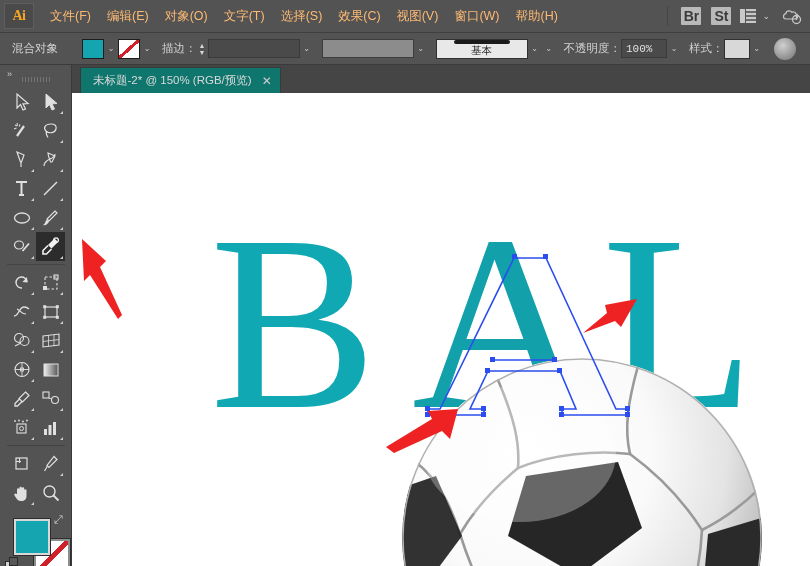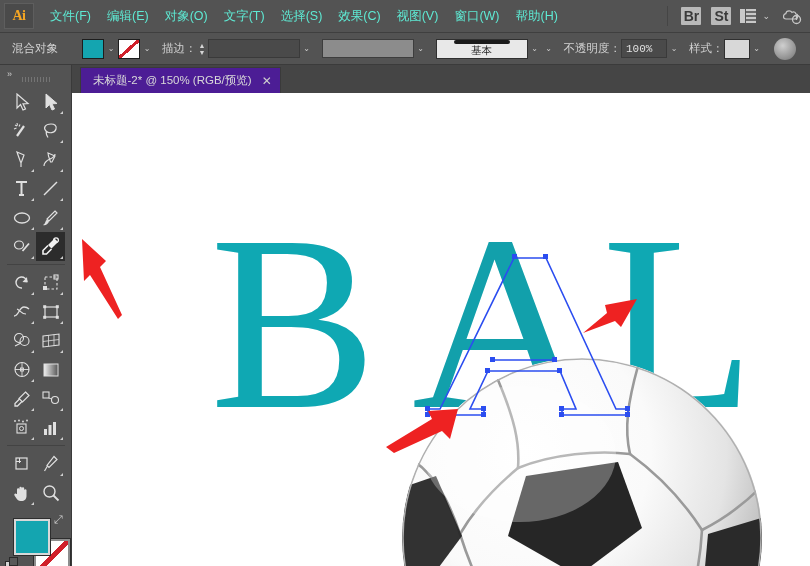--- a/index.html
+++ b/index.html
@@ -20,21 +20,21 @@
     border-bottom: 1px solid #3f3f3f;
   }
   #ai-logo {
     width: 30px; height: 26px; margin-left: 4px; margin-right: 8px;
     background: #4a4a4a; border: 1px solid #5e5e5e;
     display: flex; align-items: center; justify-content: center;
     color: #f5a623; font-weight: bold; font-size: 14px;
     font-family: "Liberation Serif", serif; letter-spacing: -0.5px;
   }
   .menu-item {
-    color: #5eead4; font-size: 12.5px; padding: 4px 8px;
+    color: #fdba74; font-size: 12.5px; padding: 4px 8px;
     white-space: nowrap; cursor: default;
   }
   #menubar-right { margin-left: auto; display: flex; align-items: center; padding-right: 6px; }
   .mb-sep { width: 1px; height: 20px; background: #454545; margin: 0 8px; }
   .mini-btn {
     width: 20px; height: 18px; background: #b9b9b9; color: #3a3a3a;
     font-size: 14px; font-weight: bold; display: flex; align-items: center;
     justify-content: center; margin: 0 5px; border-radius: 1px;
     font-family: "Liberation Sans", sans-serif;
   }
@@ -97,21 +97,21 @@
     margin-left: 10px;
   }
   .ob-gap { width: 8px; }
 
   
   #tabbar {
     position: absolute; left: 72px; top: 65px; width: 738px; height: 28px;
     background: #454545; display: flex; align-items: flex-end;
   }
   #doc-tab {
-    height: 26px; background: #4c1d95; border: 1px solid #3a3a3a; border-bottom: none;
+    height: 26px; background: #0f766e; border: 1px solid #3a3a3a; border-bottom: none;
     display: flex; align-items: center; padding: 0 8px 0 12px; margin-left: 8px;
     color: #d9d9d9; font-size: 11.5px; white-space: nowrap;
   }
   #tab-close { margin-left: 10px; color: #cfcfcf; font-size: 12px; line-height: 1; }
 
   
   #toolpanel {
     position: absolute; left: 0; top: 65px; width: 72px; height: 501px;
     background: #535353; border-right: 1px solid #3a3a3a;
   }

